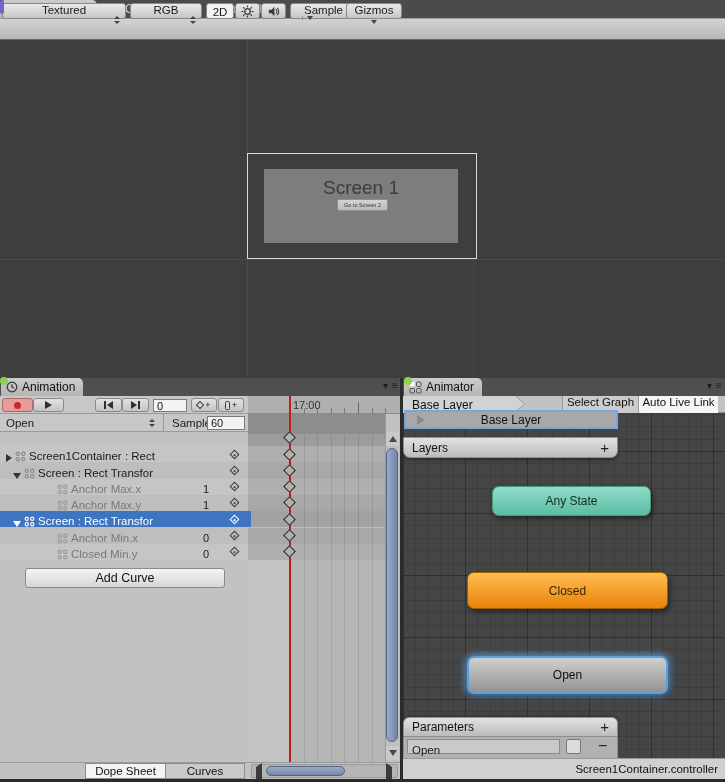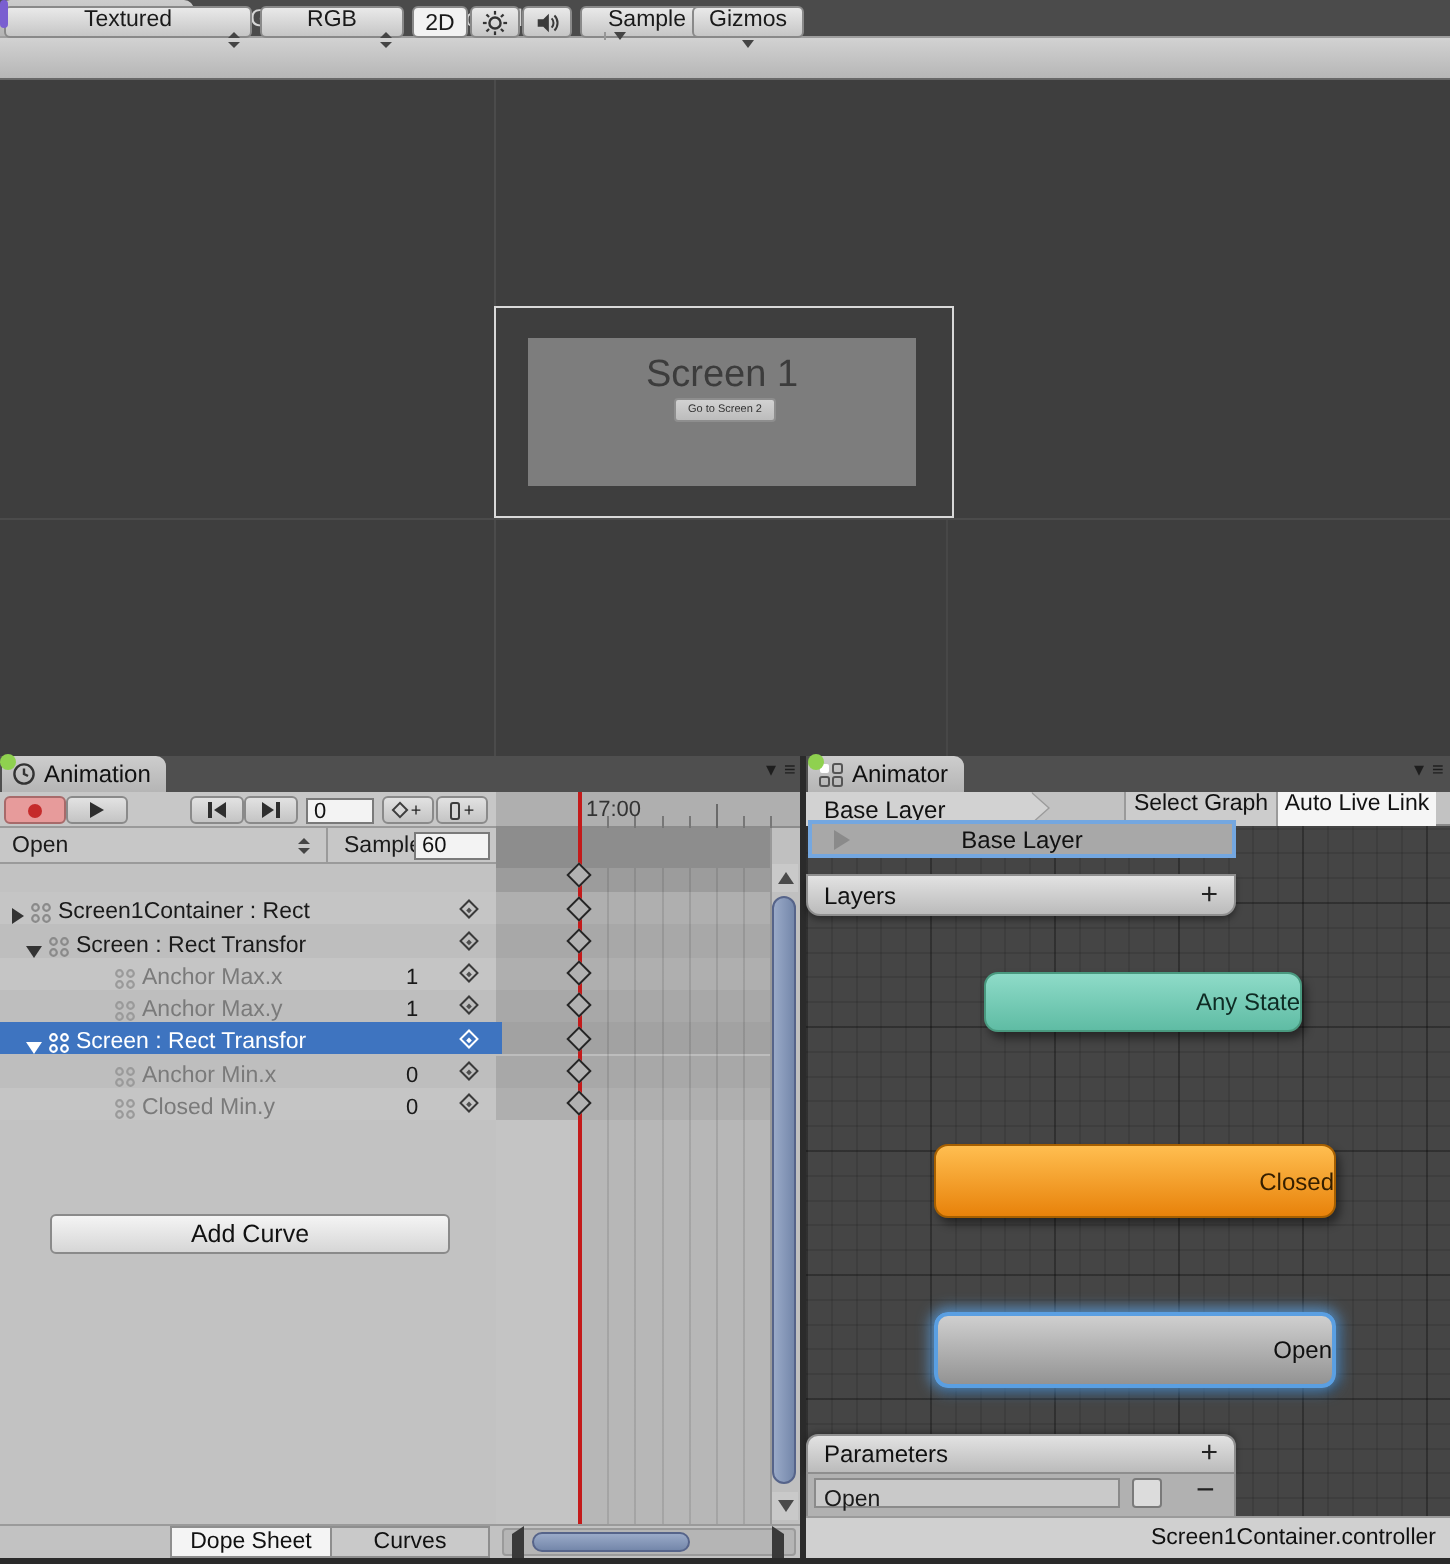--- a/index.html
+++ b/index.html
@@ -106,21 +106,21 @@
   .leaf .ricon { margin-left:57px; }
   .rvalue { position:absolute; left:203px; width:22px; font-size:11px; }
   .dim { color:#7A7A7A; }
   .arow .kd { position:absolute; left:231px; top:4.5px; }
   .kd { width:7px; height:7px; border:1px solid #3A3A3A; transform:rotate(45deg); position:relative; }
   .kd::after { content:''; position:absolute; inset:1.5px; background:#4F4F4F; }
   .arow.sel .kd { border-color:#FFF; } .arow.sel .kd::after { background:#FFF; }
   .addcurve {
     left:25px; top:568px; width:200px; height:20px; border:1px solid #8A8A8A; border-radius:3px;
     background:linear-gradient(#F4F4F4,#D6D6D6); color:#111; font-size:12.5px;
-    display:flex; align-items:center; justify-content:center;margin-top:39px;
+    display:flex; align-items:center; justify-content:center;
   }
 
   
   .ruler { left:248px; top:396px; width:155px; height:18px; background:#AFAFAF; border-bottom:1px solid #8C8C8C; }
   .ruler-time { left:293px; top:399px; font-size:11px; color:#333; }
   .ticks-minor { left:290px; top:408px; width:108px; height:6px;
     background:repeating-linear-gradient(90deg,#777 0 1px,transparent 1px 13.6px); }
   .ticks-major { left:290px; top:402px; width:108px; height:12px;
     background:repeating-linear-gradient(90deg,#6A6A6A 0 1px,transparent 1px 68px); }
   .sheet-bg { left:248px; top:414px; width:137px; height:348px; background:#BDBDBD; }
@@ -171,21 +171,21 @@
     display:flex; justify-content:center; border-left:1px solid #9A9A9A; }
   .layer-item { left:404px; top:410px; width:214px; height:19px; background:#A8A8A8; border:2px solid #74A7E0;
     display:flex; align-items:center; justify-content:center; color:#111; font-size:12px; }
   .layer-play { position:absolute; left:11px; width:0; height:0;
     border-top:5px solid transparent; border-bottom:5px solid transparent; border-left:8px solid #8A8A8A; }
   .grad-bar { background:linear-gradient(#E2E2E2,#BBBBBB); border:1px solid #8E8E8E; color:#111; font-size:12px;
     display:flex; align-items:center; padding:0 8px; box-shadow:0 2px 3px rgba(0,0,0,.35); }
   .layers-bar { left:403px; top:437px; width:215px; height:21px; border-radius:0 0 7px 7px; }
   .params-bar { left:403px; top:717px; width:215px; height:20px; border-radius:6px 6px 0 0; box-shadow:0 -1px 3px rgba(0,0,0,.3); }
   .bar-plus { margin-left:auto; font-size:15px; color:#222; line-height:14px; }
-  .node { position:absolute; border-radius:7px; display:flex; align-items:center; justify-content:flex-end;
+  .node { position:absolute; border-radius:7px; display:flex; align-items:center; justify-content:center;
     font-size:12px; box-shadow:2px 3px 5px rgba(0,0,0,.45); }
   .node-any { left:492px; top:486px; width:159px; height:30px;
     background:linear-gradient(#8EDBC8,#5FBCA4); border:1px solid #49997F; color:#0F2B24; }
   .node-closed { left:467px; top:572px; width:201px; height:37px;
     background:linear-gradient(#FFBE50,#E8820A); border:1px solid #A65F00; color:#351F00; }
   .node-open { left:467px; top:656px; width:201px; height:38px;
     background:linear-gradient(#CFCFCF,#939393); border:2px solid #5A9FE2; color:#101010;
     box-shadow:0 0 7px 2px rgba(90,160,226,.8), 2px 3px 5px rgba(0,0,0,.4); }
   .param-row { left:403px; top:737px; width:215px; height:21px; background:#B1B1B1;
     border-left:1px solid #8E8E8E; border-right:1px solid #8E8E8E; }

